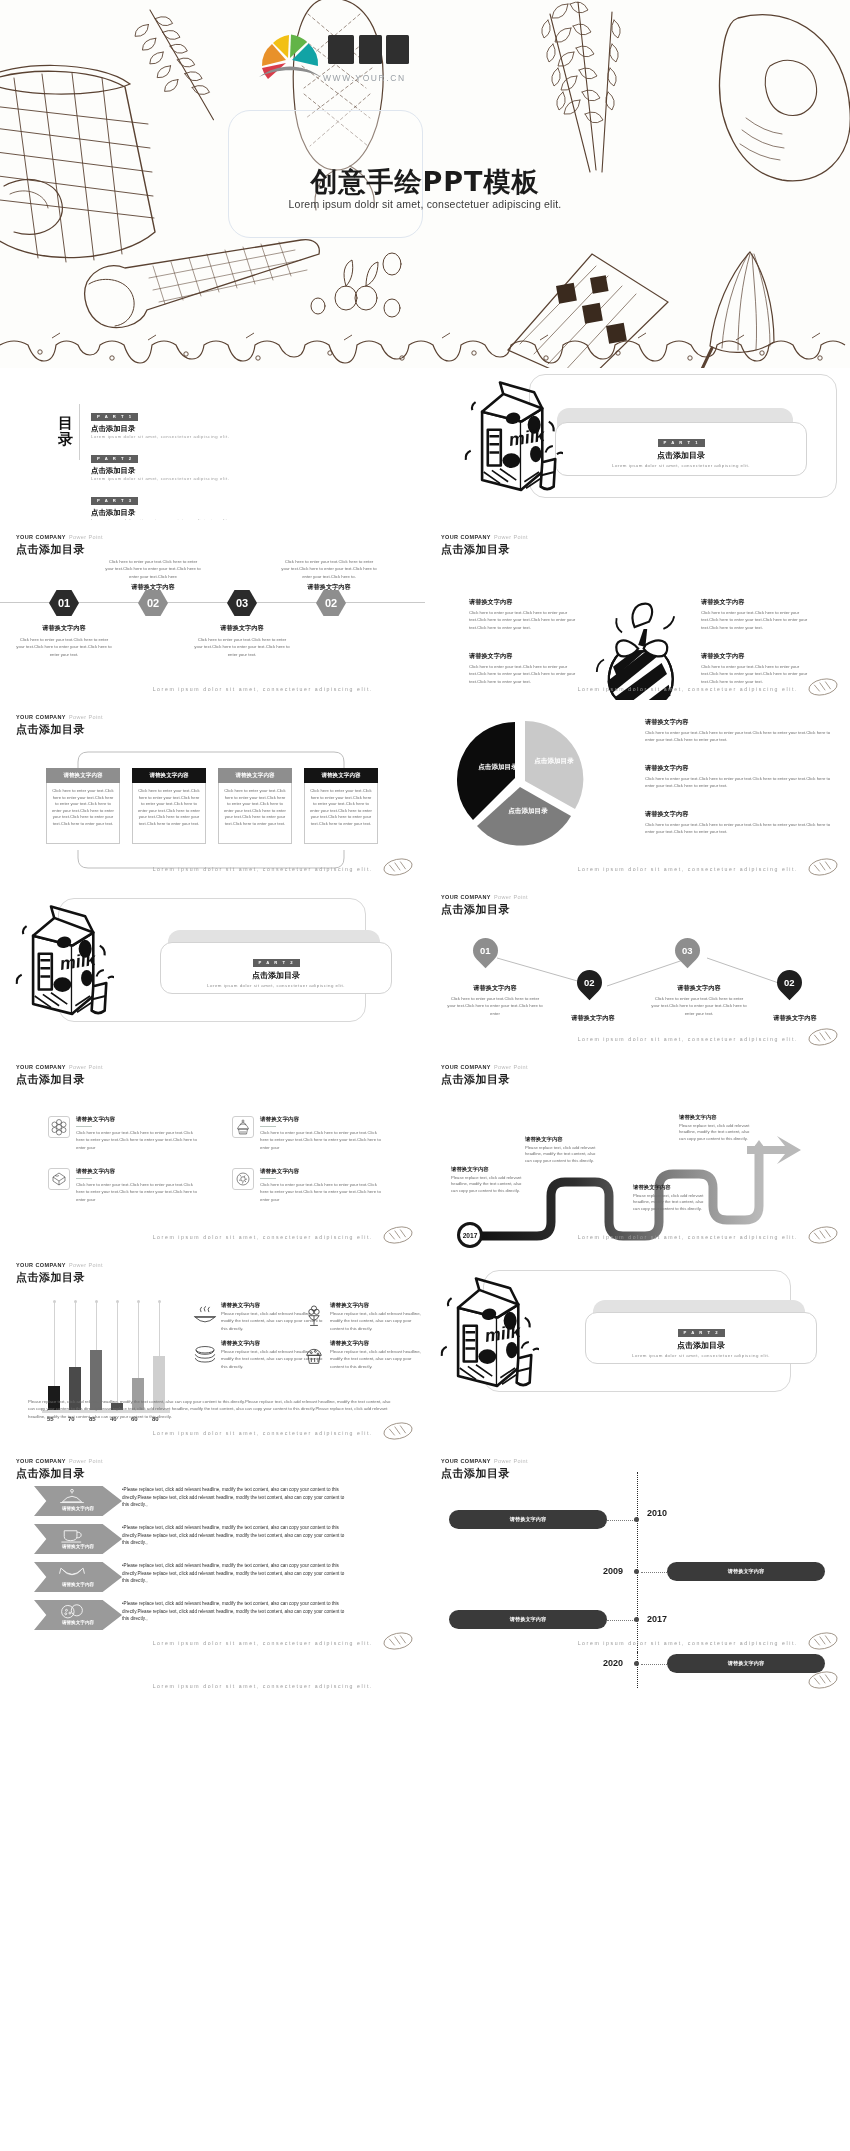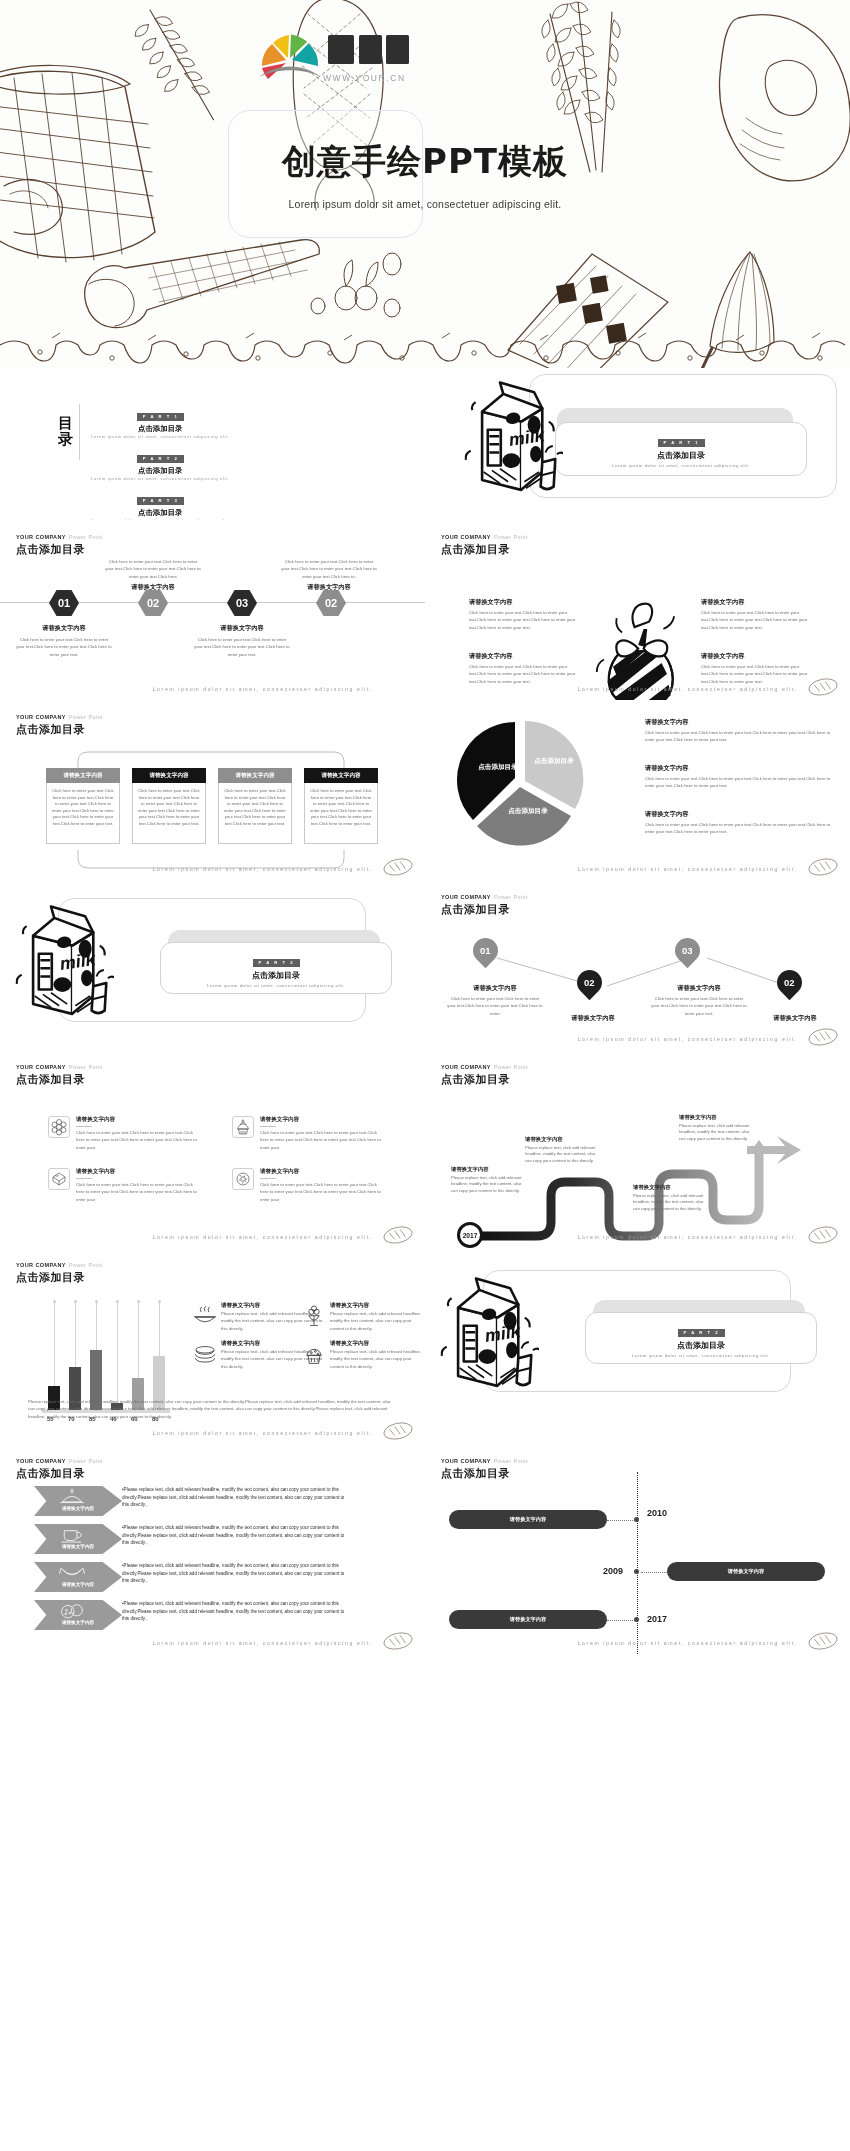--- a/index.html
+++ b/index.html
@@ -19,23 +19,23 @@
     background: #fdfdfb;
     overflow: hidden;
   }
   .cover-title-box {
     position: absolute; left: 228px; top: 110px;
     width: 195px; height: 128px;
     border: 1px solid #dfe6ef; border-radius: 22px;
     background: rgba(255,255,255,0.35);
   }
   .cover-title {
-    position: absolute; left: 0; top: 139px; width: 850px;
+    position: absolute; left: 0; top: 164px; width: 850px;
     text-align: center;
-    font-size: 34px; font-weight: bold; letter-spacing: 1px;
+    font-size: 27px; font-weight: bold; letter-spacing: 1px;
     color: #1b1b1b;
     font-family: "Liberation Sans", sans-serif;
   }
   .cover-sub {
     position: absolute; left: 0; top: 198px; width: 850px;
     text-align: center; font-size: 10.5px; color: #3a3a3a;
     letter-spacing: .2px;
   }
   .logo {
     position: absolute; left: 253px; top: 25px;
@@ -57,21 +57,21 @@
     position: absolute; right: 52px; bottom: 8px;
     font-size: 5.2px; color: #9a9a9a; letter-spacing: 1.6px;
   }
   .foot-bread { position: absolute; right: 10px; bottom: 2px; width: 34px; height: 22px; opacity: .75; }
 
   .cn { font-family: "DejaVu Sans", "Liberation Sans", sans-serif; }
   .tiny2 { font-size: 4.3px; line-height: 1.7; color: #6e6e6e; }
   .subhd { font-size: 6.2px; font-weight: bold; color: #1f1f1f; }
 
   
-  .toc-wrap { position: absolute; left: 58px; top: 36px; display: flex; text-align: center; }
+  .toc-wrap { position: absolute; left: 58px; top: 36px; display: flex; }
   .toc-left {
     font-size: 15px; font-weight: bold; color: #111; line-height: 1.05;
     width: 22px; padding-right: 8px; border-right: 1px solid #cfcfcf; height: 56px;
     display:flex; flex-direction:column; justify-content:center;
   }
   .toc-items { margin-left: 11px; }
   .toc-item { margin-bottom: 6px; }
   .part-tag {
     display: inline-block; background: #5e5e5e; color: #fff;
     font-size: 4.2px; letter-spacing: 2px; padding: 1.5px 5px 1.5px 6px; font-weight: bold;
@@ -1083,14 +1083,32 @@
       <div class="foot">Lorem ipsum dolor sit amet, consectetuer adipiscing elit.</div>
       <svg class="foot-bread" viewBox="0 0 60 40">
         <g fill="none" stroke="#7a6a5a" stroke-width="1.6">
           <ellipse cx="30" cy="20" rx="26" ry="14" transform="rotate(-12 30 20)"></ellipse>
           <path d="M14 16 L24 28 M24 12 L34 26 M34 10 L44 24"></path>
         </g>
       </svg>
     </div>
   </div>
 
+  <div class="row">
+    <div class="slide" style="height:45px">
+      <div class="foot" style="bottom:10px">Lorem ipsum dolor sit amet, consectetuer adipiscing elit.</div>
+    </div>
+    <div class="slide" style="height:45px">
+      <div class="vline" style="left:212px;top:-2px;height:36px"></div>
+      <div class="yr" style="left:178px;top:4px">2020</div>
+      <div class="node" style="left:209px;top:7px"></div>
+      <div class="dots" style="left:216px;top:10px;width:28px"></div>
+      <div class="pill" style="left:242px;top:0px;width:158px">请替换文字内容</div>
+      <svg class="foot-bread" style="bottom:8px" viewBox="0 0 60 40">
+        <g fill="none" stroke="#7a6a5a" stroke-width="1.6">
+          <ellipse cx="30" cy="20" rx="26" ry="14" transform="rotate(-12 30 20)"></ellipse>
+          <path d="M14 16 L24 28 M24 12 L34 26 M34 10 L44 24"></path>
+        </g>
+      </svg>
+    </div>
+  </div>
 
 </div>
 
 </body></html>

